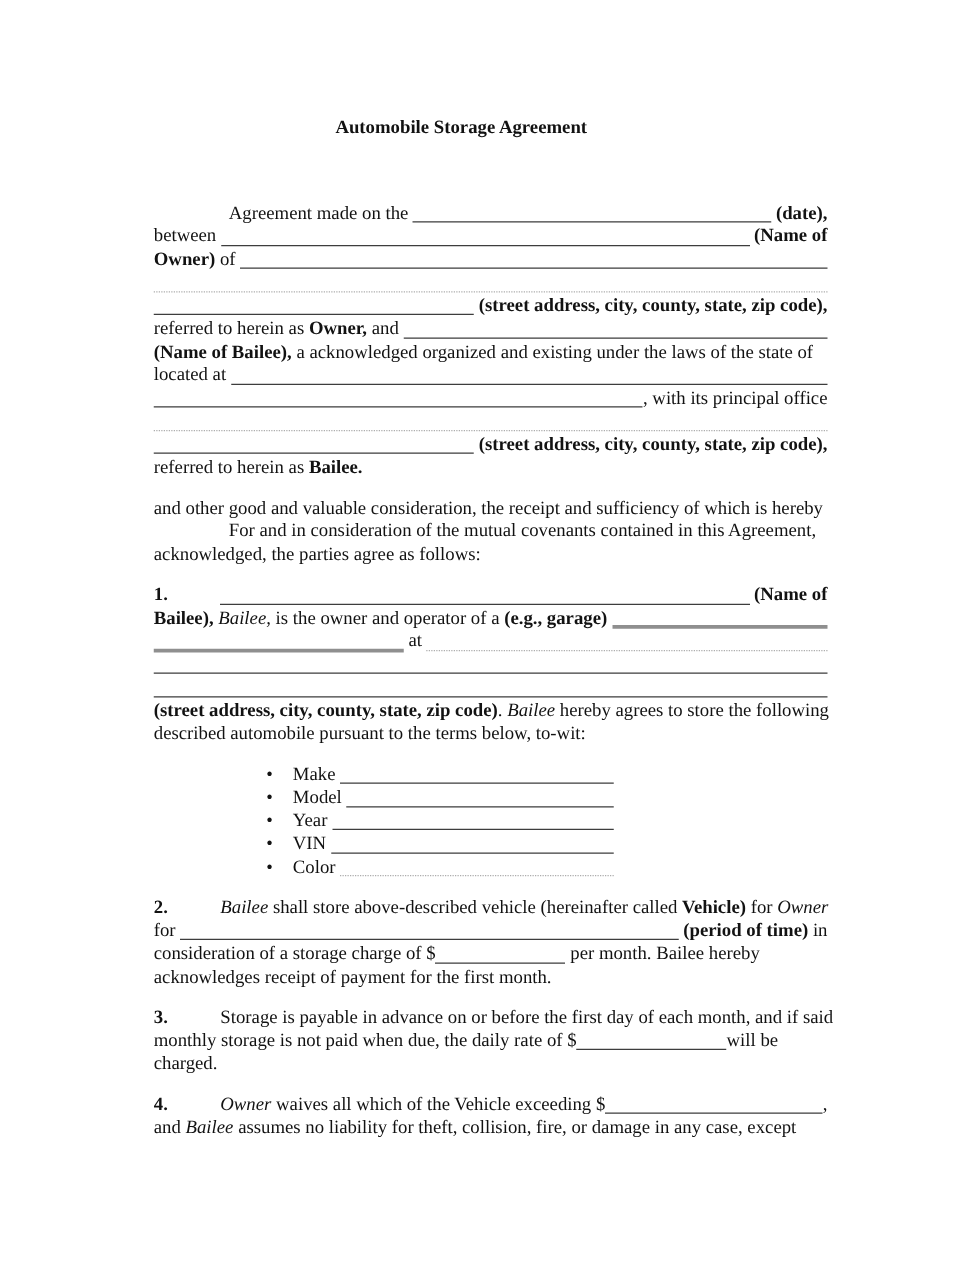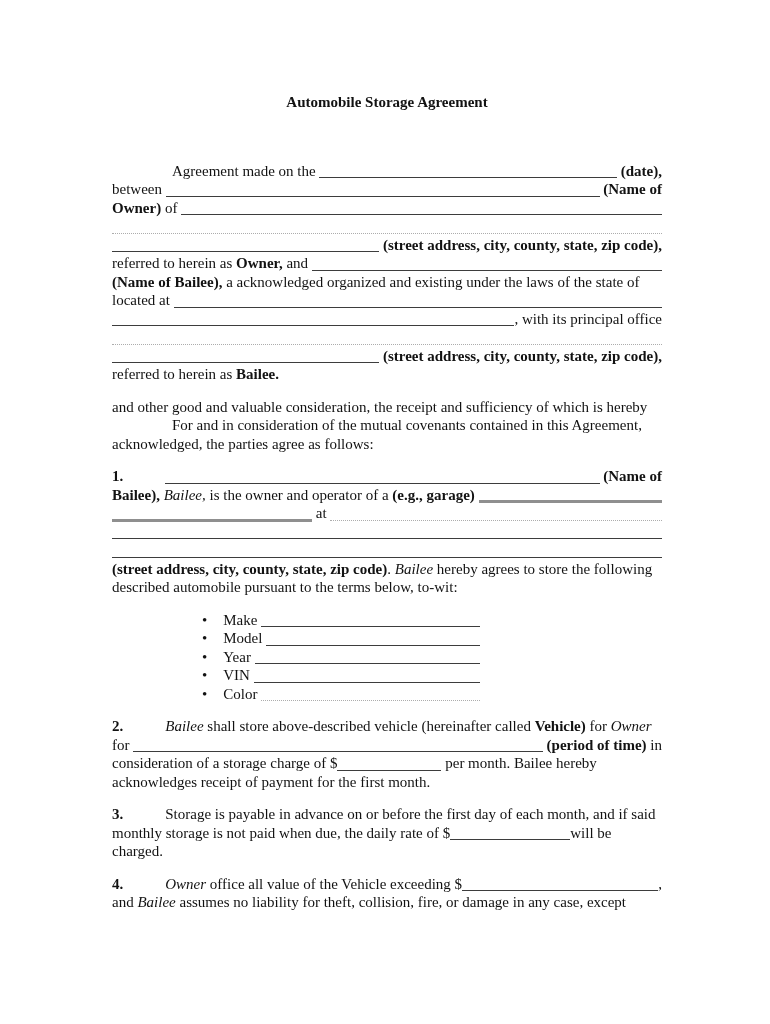--- a/index.html
+++ b/index.html
@@ -15,35 +15,36 @@
     width:770px;height:1024px;
     background:var(--page-bg);
     color:var(--text);
     font-family:"Liberation Serif","DejaVu Serif",serif;
     font-size:15px;
     line-height:18.5px;
     overflow:hidden;
     box-sizing:border-box;
   }
   .content{
-    padding:93px 108px 0 112px;
+    padding:93px 108px 0 76px;
     box-sizing:border-box;
   }
   .title{
     text-align:center;
     font-weight:bold;
     margin-bottom:50px;
     white-space:pre;
   }
   .para{margin:0 0 14px 0;}
   .line{
     display:flex;
     align-items:flex-end;
     height:18.5px;
     white-space:pre;
+    margin-left:47px;
   }
   .run{white-space:pre;flex:0 0 auto;}
   .rb{font-weight:bold;}
   .ri{font-style:italic;}
   .rbi{font-weight:bold;}
   .sp{display:inline-block;flex:0 0 auto;height:1px;}
   .bullet{flex:0 0 auto;}
   .blank{
     display:inline-block;
     flex:0 0 auto;
@@ -104,18 +105,18 @@
           <div class="line"><span class="run rn">for </span><span class="blank fill"></span><span class="run rbi"> (period of time)</span><span class="run rn"> in</span></div>
           <div class="line"><span class="run rn">consideration of a storage charge of $</span><span class="blank" style="width: 104px;"></span><span class="run rn"> per month. Bailee hereby</span></div>
           <div class="line"><span class="run rn">acknowledges receipt of payment for the first month.</span></div>
         </div>
         <div class="para para-clause-3">
           <div class="line"><span class="run rb">3.</span><span class="sp" style="width: 42px;"></span><span class="run rn">Storage is payable in advance on or before the first day of each month, and if said</span></div>
           <div class="line"><span class="run rn">monthly storage is not paid when due, the daily rate of $</span><span class="blank" style="width: 120px;"></span><span class="run rn">will be</span></div>
           <div class="line"><span class="run rn">charged.</span></div>
         </div>
         <div class="para para-clause-4">
-          <div class="line"><span class="run rb">4.</span><span class="sp" style="width: 42px;"></span><span class="run ri">Owner</span><span class="run rn"> office all value of the Vehicle exceeding $</span><span class="blank fill"></span><span class="run rn">,</span></div>
+          <div class="line"><span class="run rb">4.</span><span class="sp" style="width: 42px;"></span><span class="run ri">Owner</span><span class="run rn"> waives all which of the Vehicle exceeding $</span><span class="blank fill"></span><span class="run rn">,</span></div>
           <div class="line"><span class="run rn">and </span><span class="run ri">Bailee</span><span class="run rn"> assumes no liability for theft, collision, fire, or damage in any case, except</span></div>
         </div>
       </div>
   </div>
 </div>
 
 </body></html>

